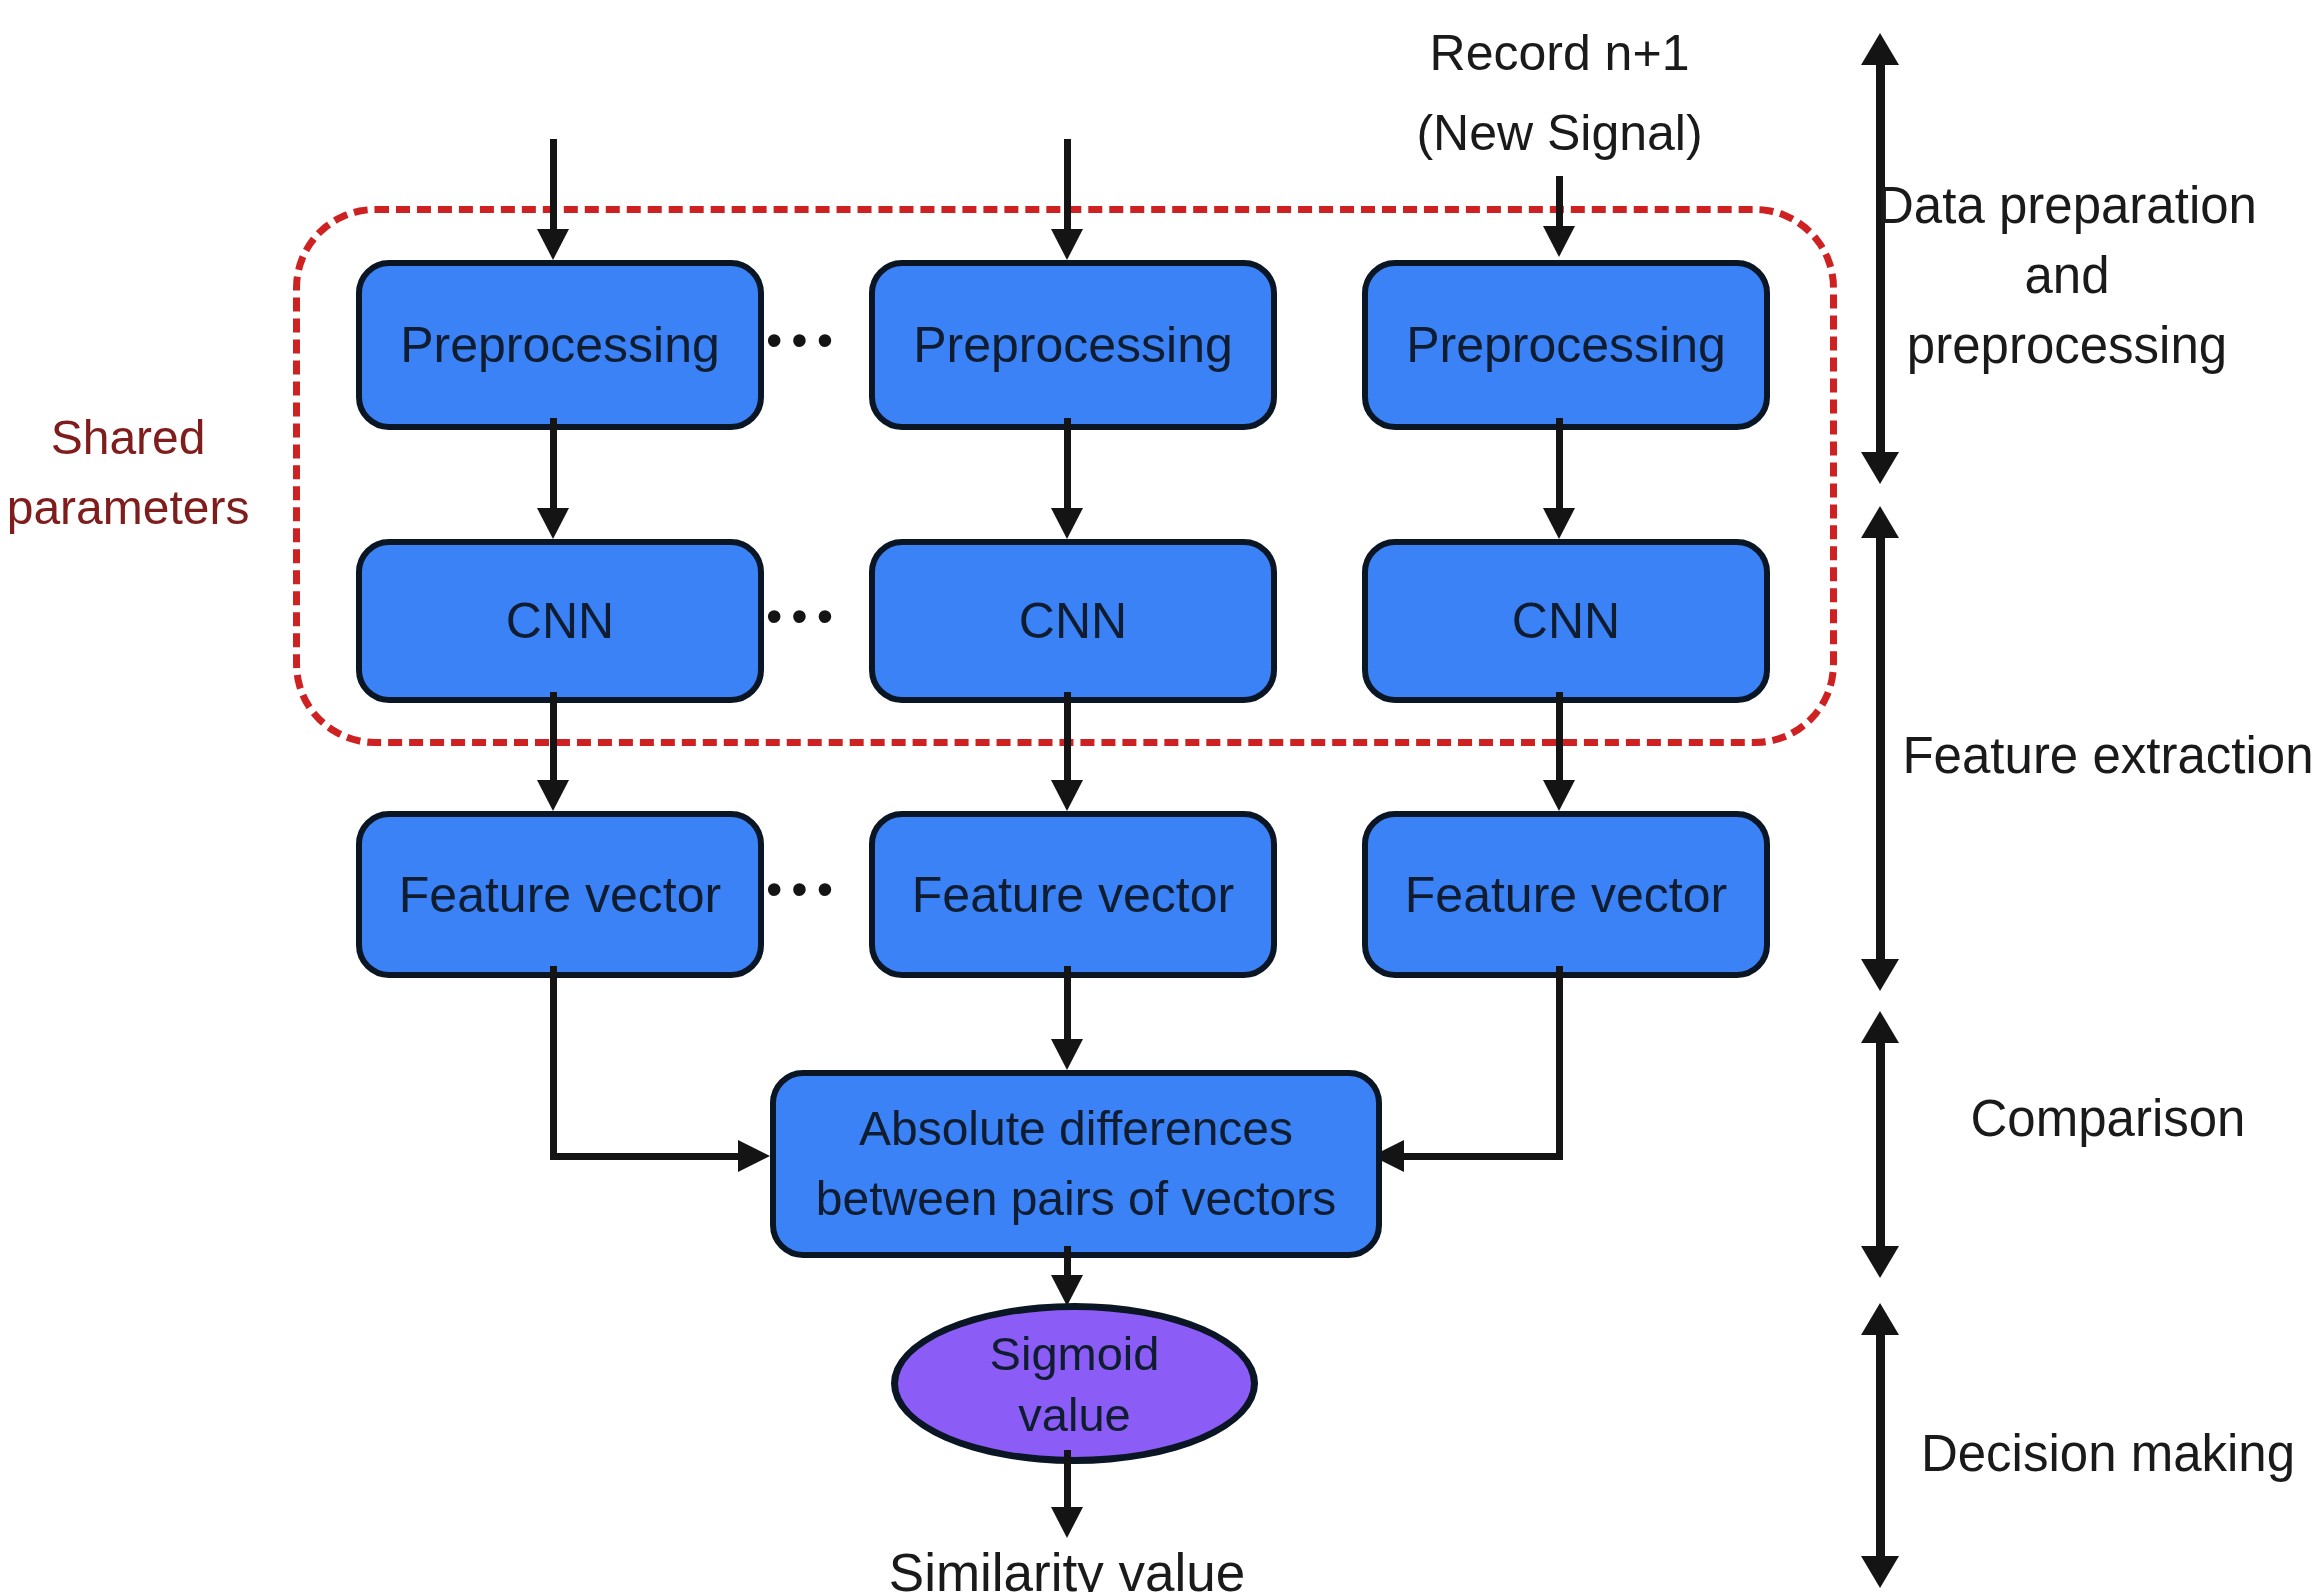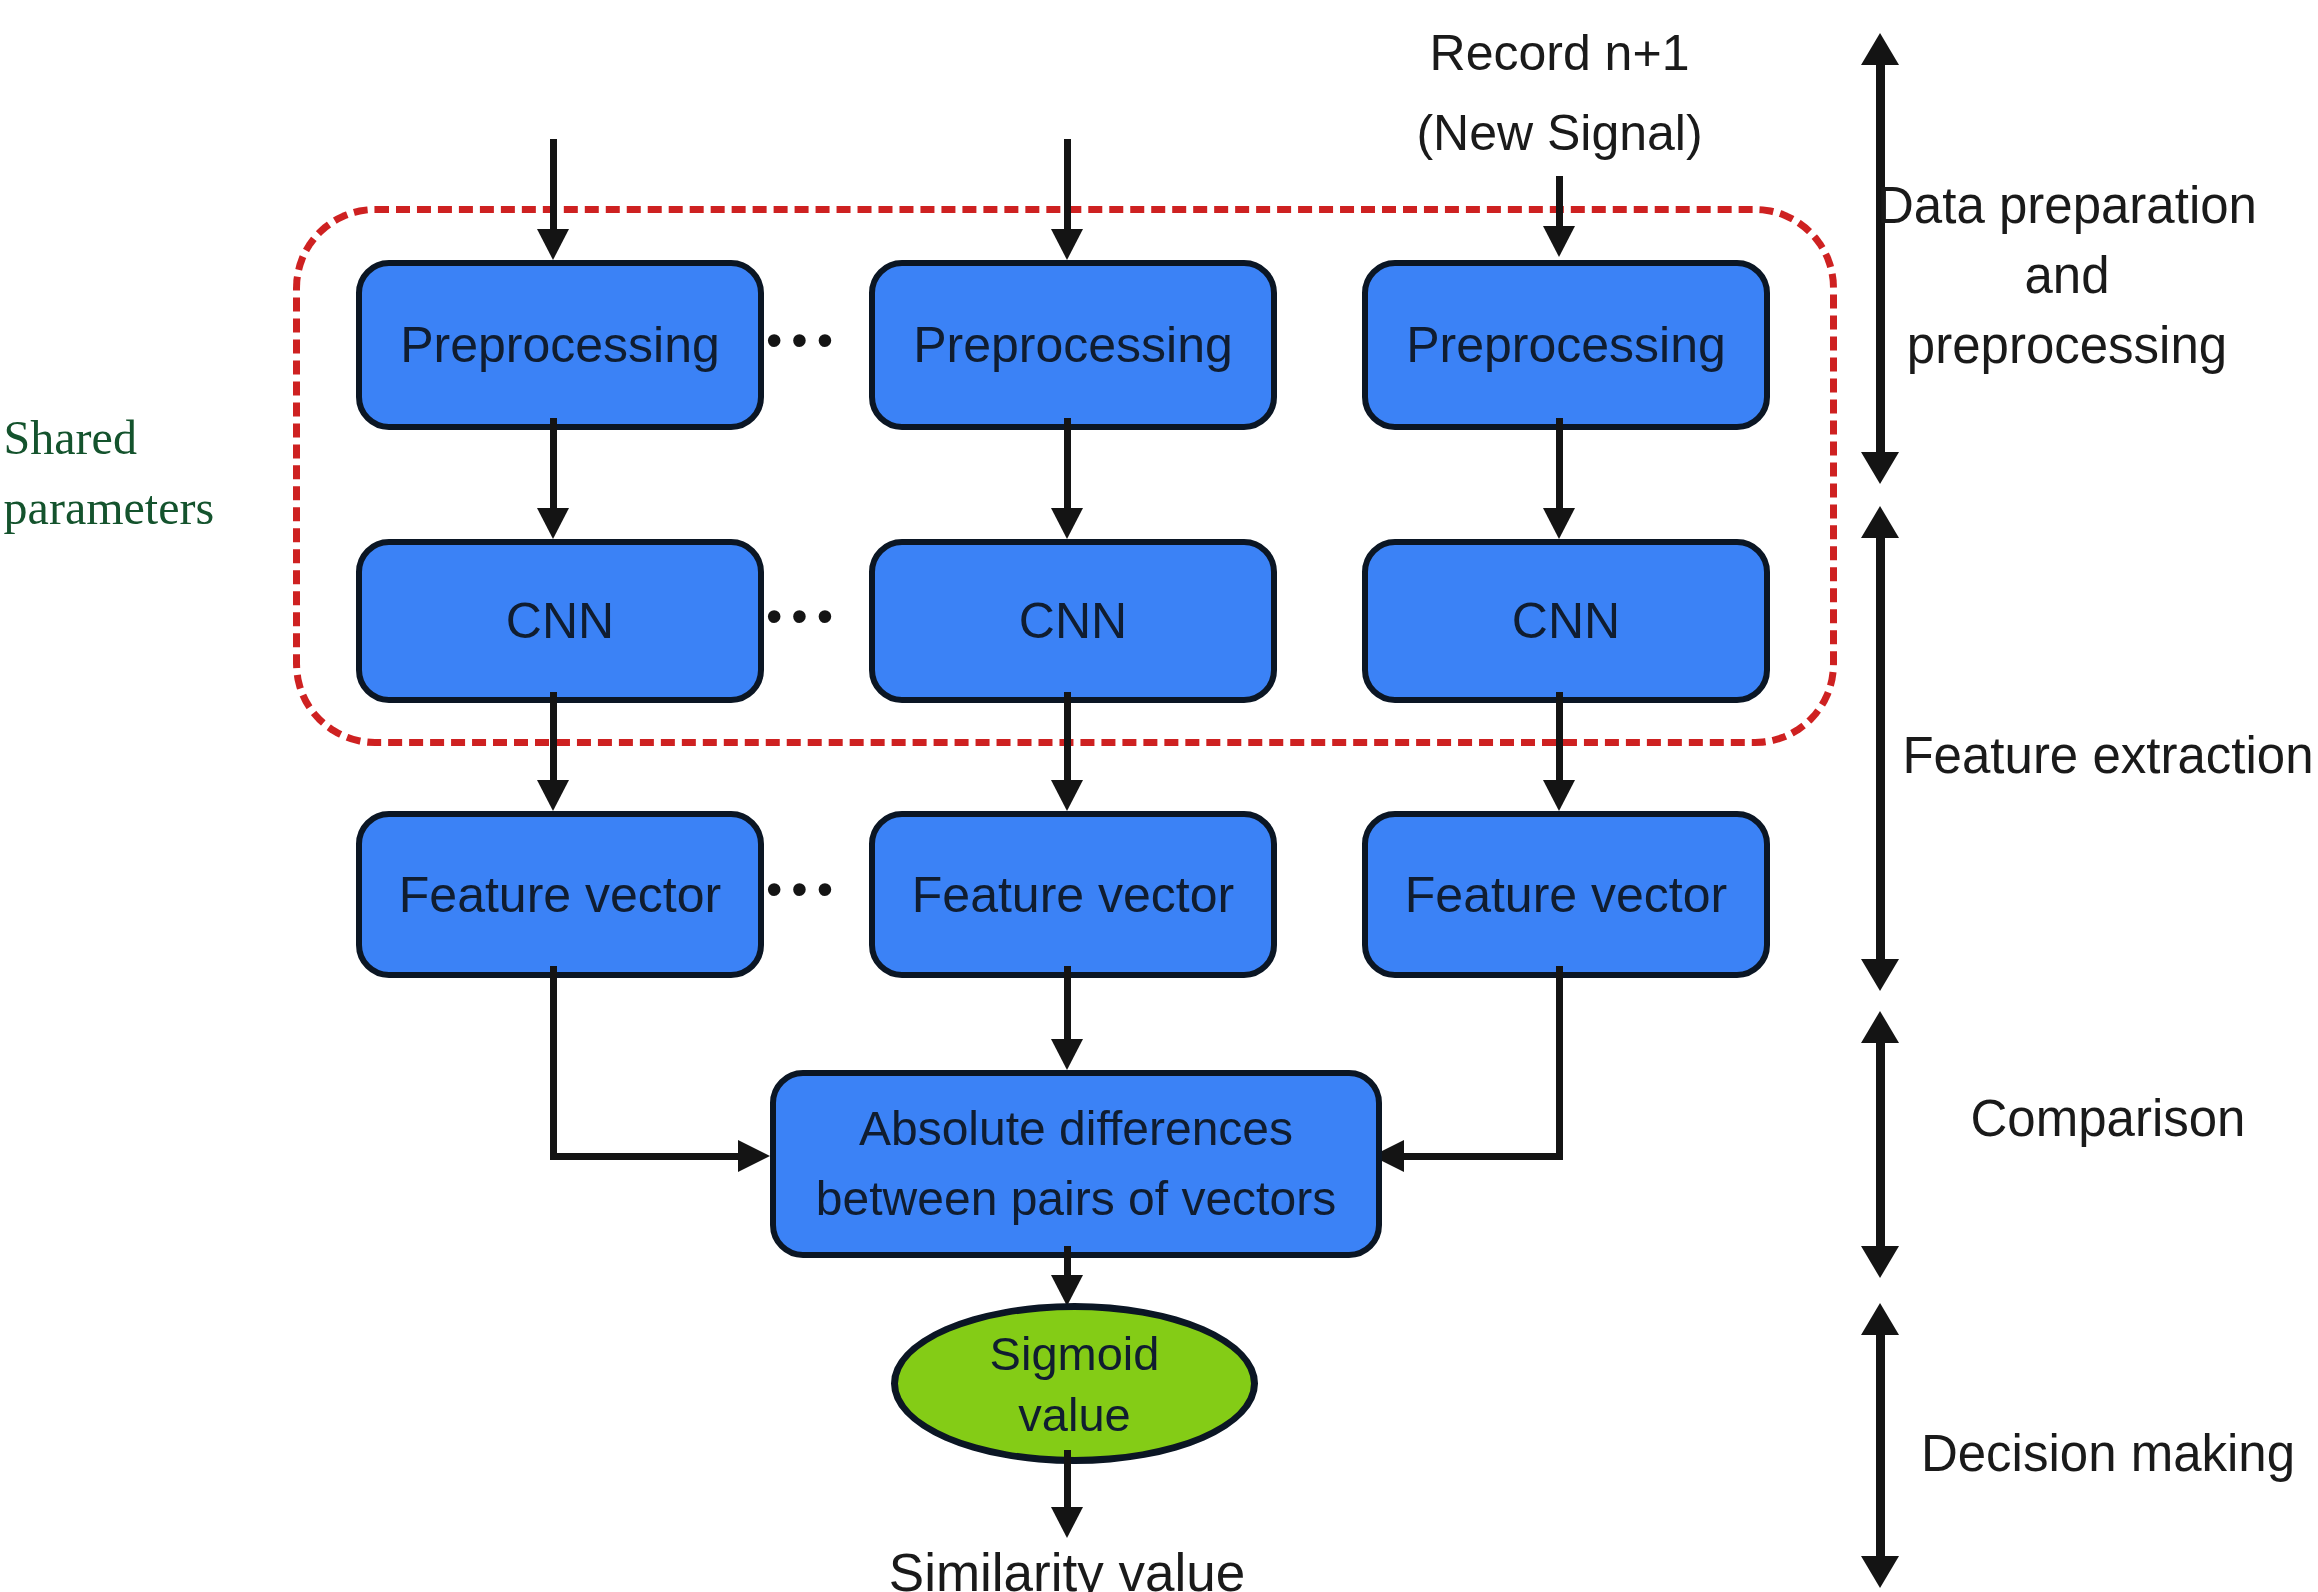--- a/index.html
+++ b/index.html
@@ -37,26 +37,26 @@
   .dbl::after{
     content:"";position:absolute;bottom:-32px;left:50%;margin-left:-19px;
     border-left:19px solid transparent;border-right:19px solid transparent;border-top:32px solid #141414;
   }
   .dots{
     position:absolute;display:flex;align-items:center;justify-content:center;
     font-size:44px;font-weight:bold;letter-spacing:10px;color:#141414;
   }
   .redbox{position:absolute;border:7.8px dashed #ce2121;border-radius:82px;background:transparent;}
   .ellipse{
-    position:absolute;background:#84cc16;border:7.8px solid #0b1624;border-radius:50%;
+    position:absolute;background:#8b5cf6;border:7.8px solid #0b1624;border-radius:50%;
     display:flex;flex-direction:column;align-items:center;justify-content:center;
     color:#101d30;font-size:47px;line-height:61px;text-align:center;
   }
   .stage{position:absolute;width:414px;text-align:center;font-size:51px;line-height:70px;color:#1a1a1a;}
-  .shared{position:absolute;left:3.6px;top:403px;width:249px;font-size:48px;line-height:70px;color:#14532d;font-family:Liberation Serif, serif;}
+  .shared{position:absolute;left:3.6px;top:403px;width:249px;text-align:center;font-size:48px;line-height:70px;color:#7f1d1d;}
 </style>
 </head>
 <body>
 
 <div id="canvas">
 
   <div class="redbox" style="left:293px;top:206px;width:1530px;height:526px;"></div>
 
   <div class="shared">
     <div>Shared</div>

